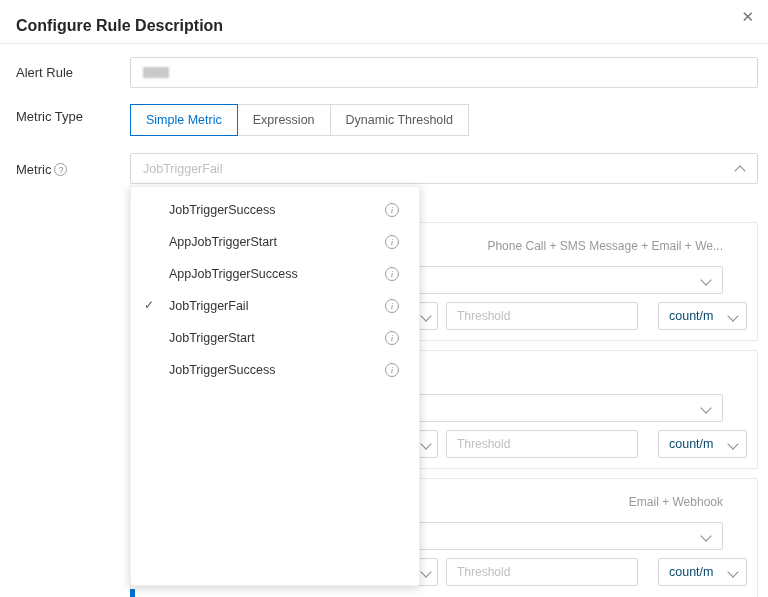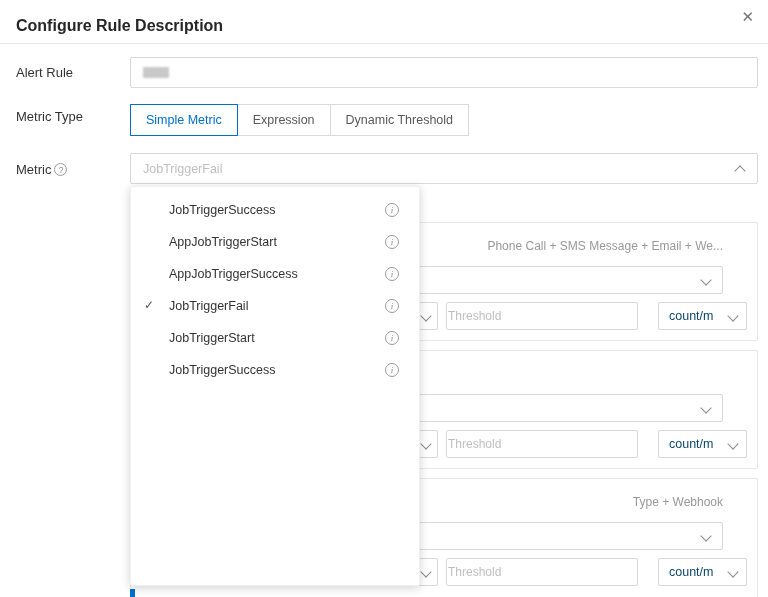--- a/index.html
+++ b/index.html
@@ -35,21 +35,21 @@
   .chev.down { transform:rotate(45deg); }
   .chev.up { transform:rotate(-135deg); }
 
   
   .card { position:absolute; left:130px; width:628px; height:119px; background:#fff; border:1px solid #e8e8e8; border-radius:2px; }
   .notify { position:absolute; right:34px; top:16px; font-size:12px; color:#999; }
   .big-select { position:absolute; left:12px; top:43px; width:580px; height:28px; background:#fff; border:1px solid #d9d9d9; border-radius:2px; }
   .big-select .chev { right:12px; top:9px; }
   .comp-select { position:absolute; left:170px; top:79px; width:137px; height:28px; background:#fff; border:1px solid #d9d9d9; border-radius:2px; }
   .comp-select .chev { right:7px; top:9px; }
-  .threshold { position:absolute; left:315px; top:79px; width:192px; height:28px; border:1px solid #d9d9d9; border-radius:2px; padding:0 1px; font-size:12px; color:#333; outline:none; font-family:"Liberation Sans",sans-serif; }
+  .threshold { position:absolute; left:315px; top:79px; width:192px; height:28px; border:1px solid #d9d9d9; border-radius:2px; padding:0 10px; font-size:12px; color:#333; outline:none; font-family:"Liberation Sans",sans-serif; }
   .threshold::placeholder { color:#bfbfbf; }
   .unit-select { position:absolute; left:527px; top:79px; width:89px; height:28px; background:#fff; border:1px solid #d9d9d9; border-radius:2px; }
   .unit-select .unit-text { position:absolute; left:10px; top:6px; font-size:12.5px; color:#0c4a6e; }
   .unit-select .chev { right:9px; top:9px; }
 
   
   .panel { position:absolute; left:130px; top:186px; width:290px; height:400px; background:#fff; box-shadow:0 2px 10px rgba(0,0,0,0.18); border:1px solid #f0f0f0; border-radius:2px; padding-top:7px; z-index:10; }
   .opt { position:relative; height:32px; display:flex; align-items:center; padding:0 20px 0 38px; font-size:12.5px; color:#333; cursor:pointer; }
   .opt .check { position:absolute; left:13px; top:8px; color:#595959; font-size:12px; }
   .opt .info { position:absolute; right:20px; top:9px; }
@@ -112,21 +112,21 @@
         <span class="chev down"></span>
       </div>
     <input class="threshold" placeholder="Threshold" style="">
     <div class="unit-select">
       <span class="unit-text">count/m</span>
       <span class="chev down"></span>
     </div>
   </div>
 
   <div class="card" style="top:478px; height:130px;">
-    <div class="notify">Type + Webhook</div>
+    <div class="notify">Email + Webhook</div>
     <div class="big-select">
         <span class="chev down"></span>
       </div>
     <div class="comp-select">
         <span class="chev down"></span>
       </div>
     <input class="threshold" placeholder="Threshold" style="">
     <div class="unit-select">
       <span class="unit-text">count/m</span>
       <span class="chev down"></span>

